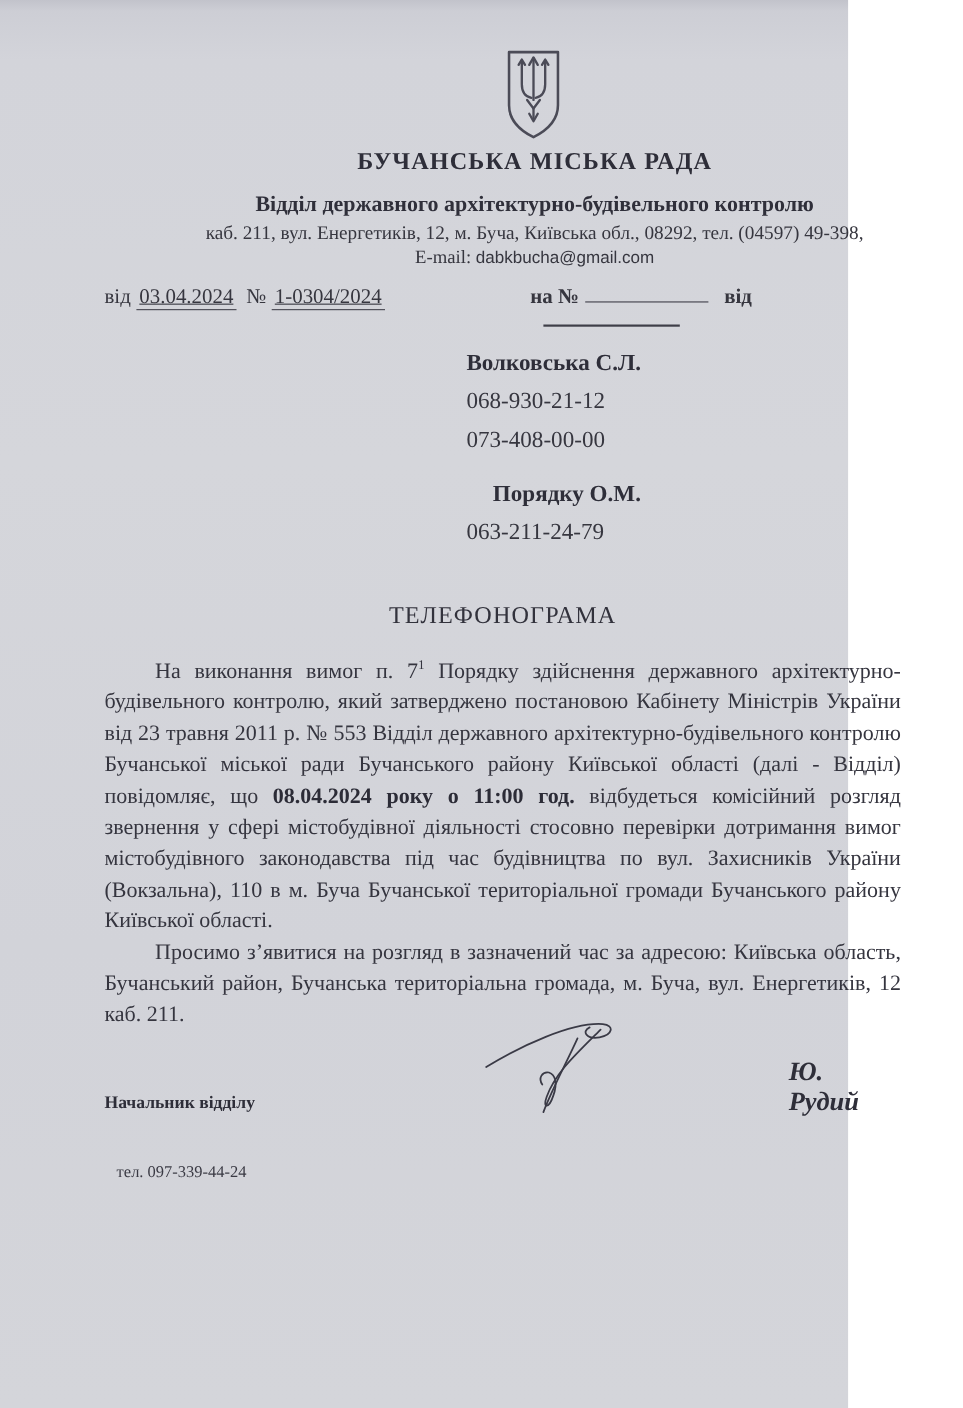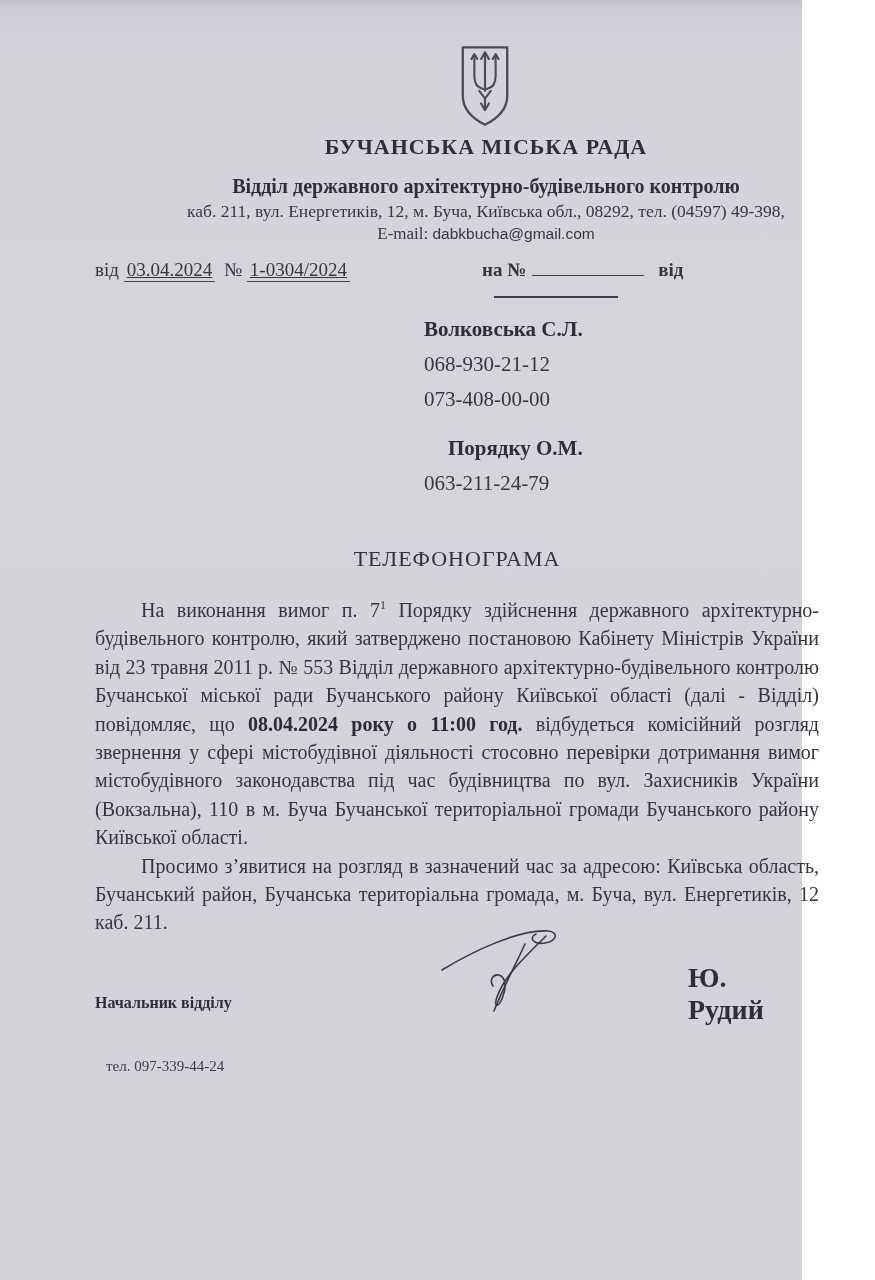--- a/index.html
+++ b/index.html
@@ -4,21 +4,20 @@
 <style>
   html,body{margin:0;padding:0;}
   body{
     width:875px;height:1280px;overflow:hidden;
     font-family:"Liberation Serif", serif;
   }
   .page{
     position:relative;width:771px;height:1280px;
     background:linear-gradient(180deg,#c2c3cb 0px,#cdced5 10px,#d3d4da 55px,#d5d6db 420px,#d2d3d9 860px,#d4d5da 1280px);
     color:#36363f;
-    padding-left:31px;
   }
   .abs{position:absolute;}
   
   .emblem{left:456px;top:44px;}
   .hdr-col{left:126px;width:720px;text-align:center;}
   .org-name{top:134px;font-size:22px;font-weight:bold;letter-spacing:1px;color:#2e2e39;}
   .dept{top:175px;font-size:20px;font-weight:bold;color:#2f2f3a;}
   .addr{top:201px;font-size:17.5px;}
   .email-line{top:224px;font-size:17px;}
   .email-value{font-family:"Liberation Sans", sans-serif;font-size:15.5px;}
@@ -37,21 +36,21 @@
   
   .doc-title{left:95px;top:546px;width:724px;text-align:center;font-size:22px;letter-spacing:1px;color:#32323c;}
   
   .body-text{left:95px;top:596px;width:724px;font-size:20px;line-height:28.4px;text-align:justify;color:#35353f;}
   .body-text p{margin:0;text-indent:46px;}
   .b{font-weight:bold;color:#2c2c37;}
   sup{font-size:12px;line-height:0;}
   
   .sig-position{left:95px;top:994px;font-size:16px;font-weight:bold;color:#2e2e39;}
   .sig-svg{left:438px;top:918px;}
-  .sig-name{left:688px;top:962px;font-size:28px;font-weight:bold;color:#2e2e39;}
+  .sig-name{left:717px;top:962px;font-size:24px;font-weight:bold;color:#2e2e39;font-style:italic;}
   
   .footer-phone{left:106px;top:1058px;font-size:15px;color:#3a3a44;}
   svg{display:block;}
 </style>
 </head>
 <body>
 
 <div class="page">
 
   <div class="abs emblem">

